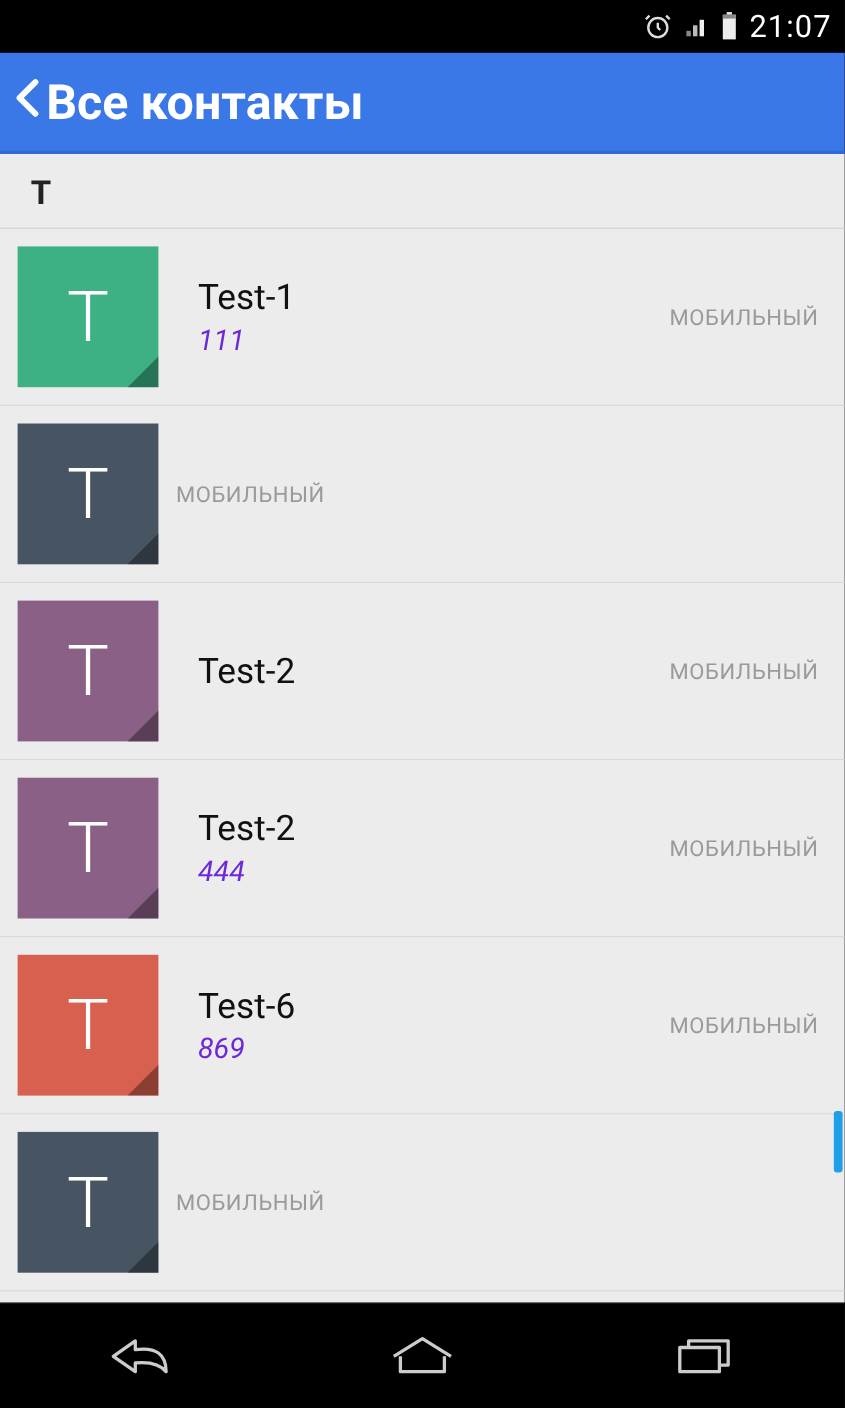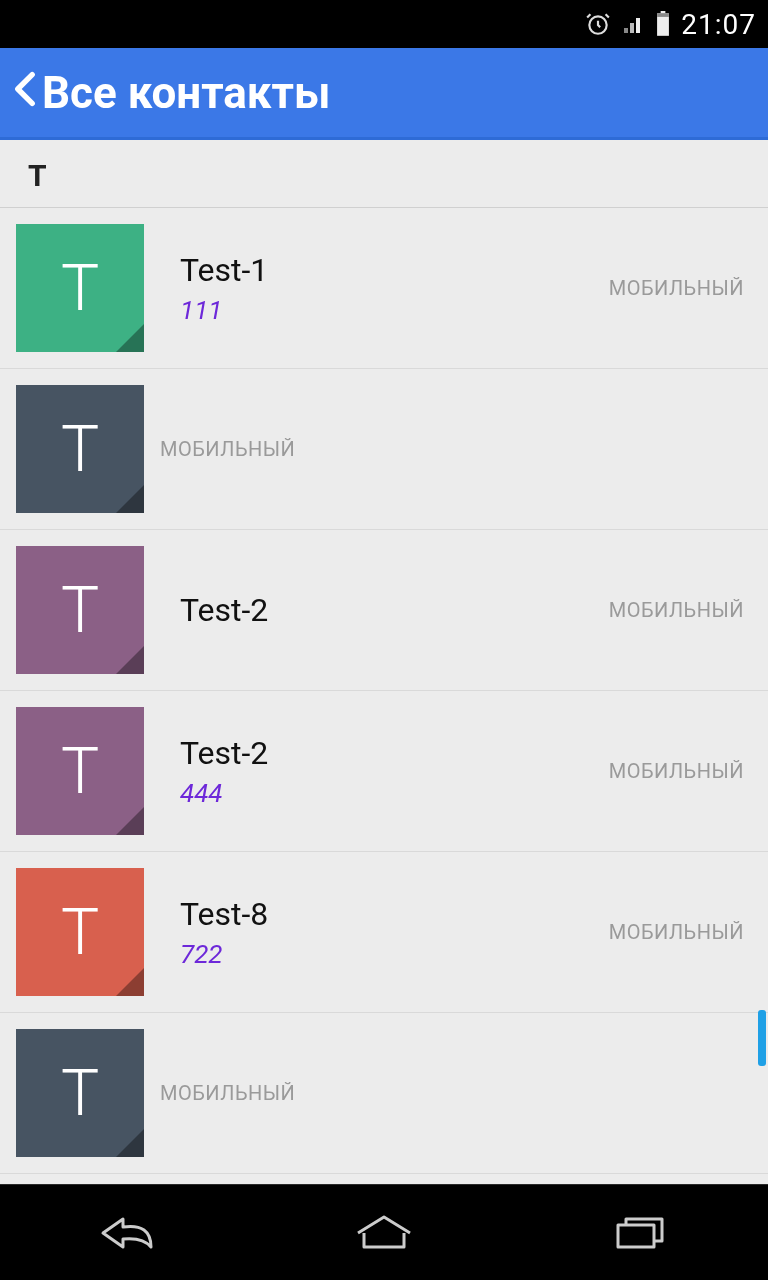--- a/index.html
+++ b/index.html
@@ -118,22 +118,22 @@
             <div class="number">444</div>
           </div>
           <div class="type">МОБИЛЬНЫЙ</div>
         </div>
         <div class="row">
           <div class="avatar" style="background: rgb(216, 96, 78);">
             <div class="letter">T</div>
             <div class="fold"></div>
           </div>
           <div class="info">
-            <div class="name">Test-8</div>
-            <div class="number">722</div>
+            <div class="name">Test-6</div>
+            <div class="number">869</div>
           </div>
           <div class="type">МОБИЛЬНЫЙ</div>
         </div>
         <div class="row">
           <div class="avatar" style="background: rgb(71, 84, 98);">
             <div class="letter">T</div>
             <div class="fold"></div>
           </div>
           <div class="type">МОБИЛЬНЫЙ</div>
         </div>

